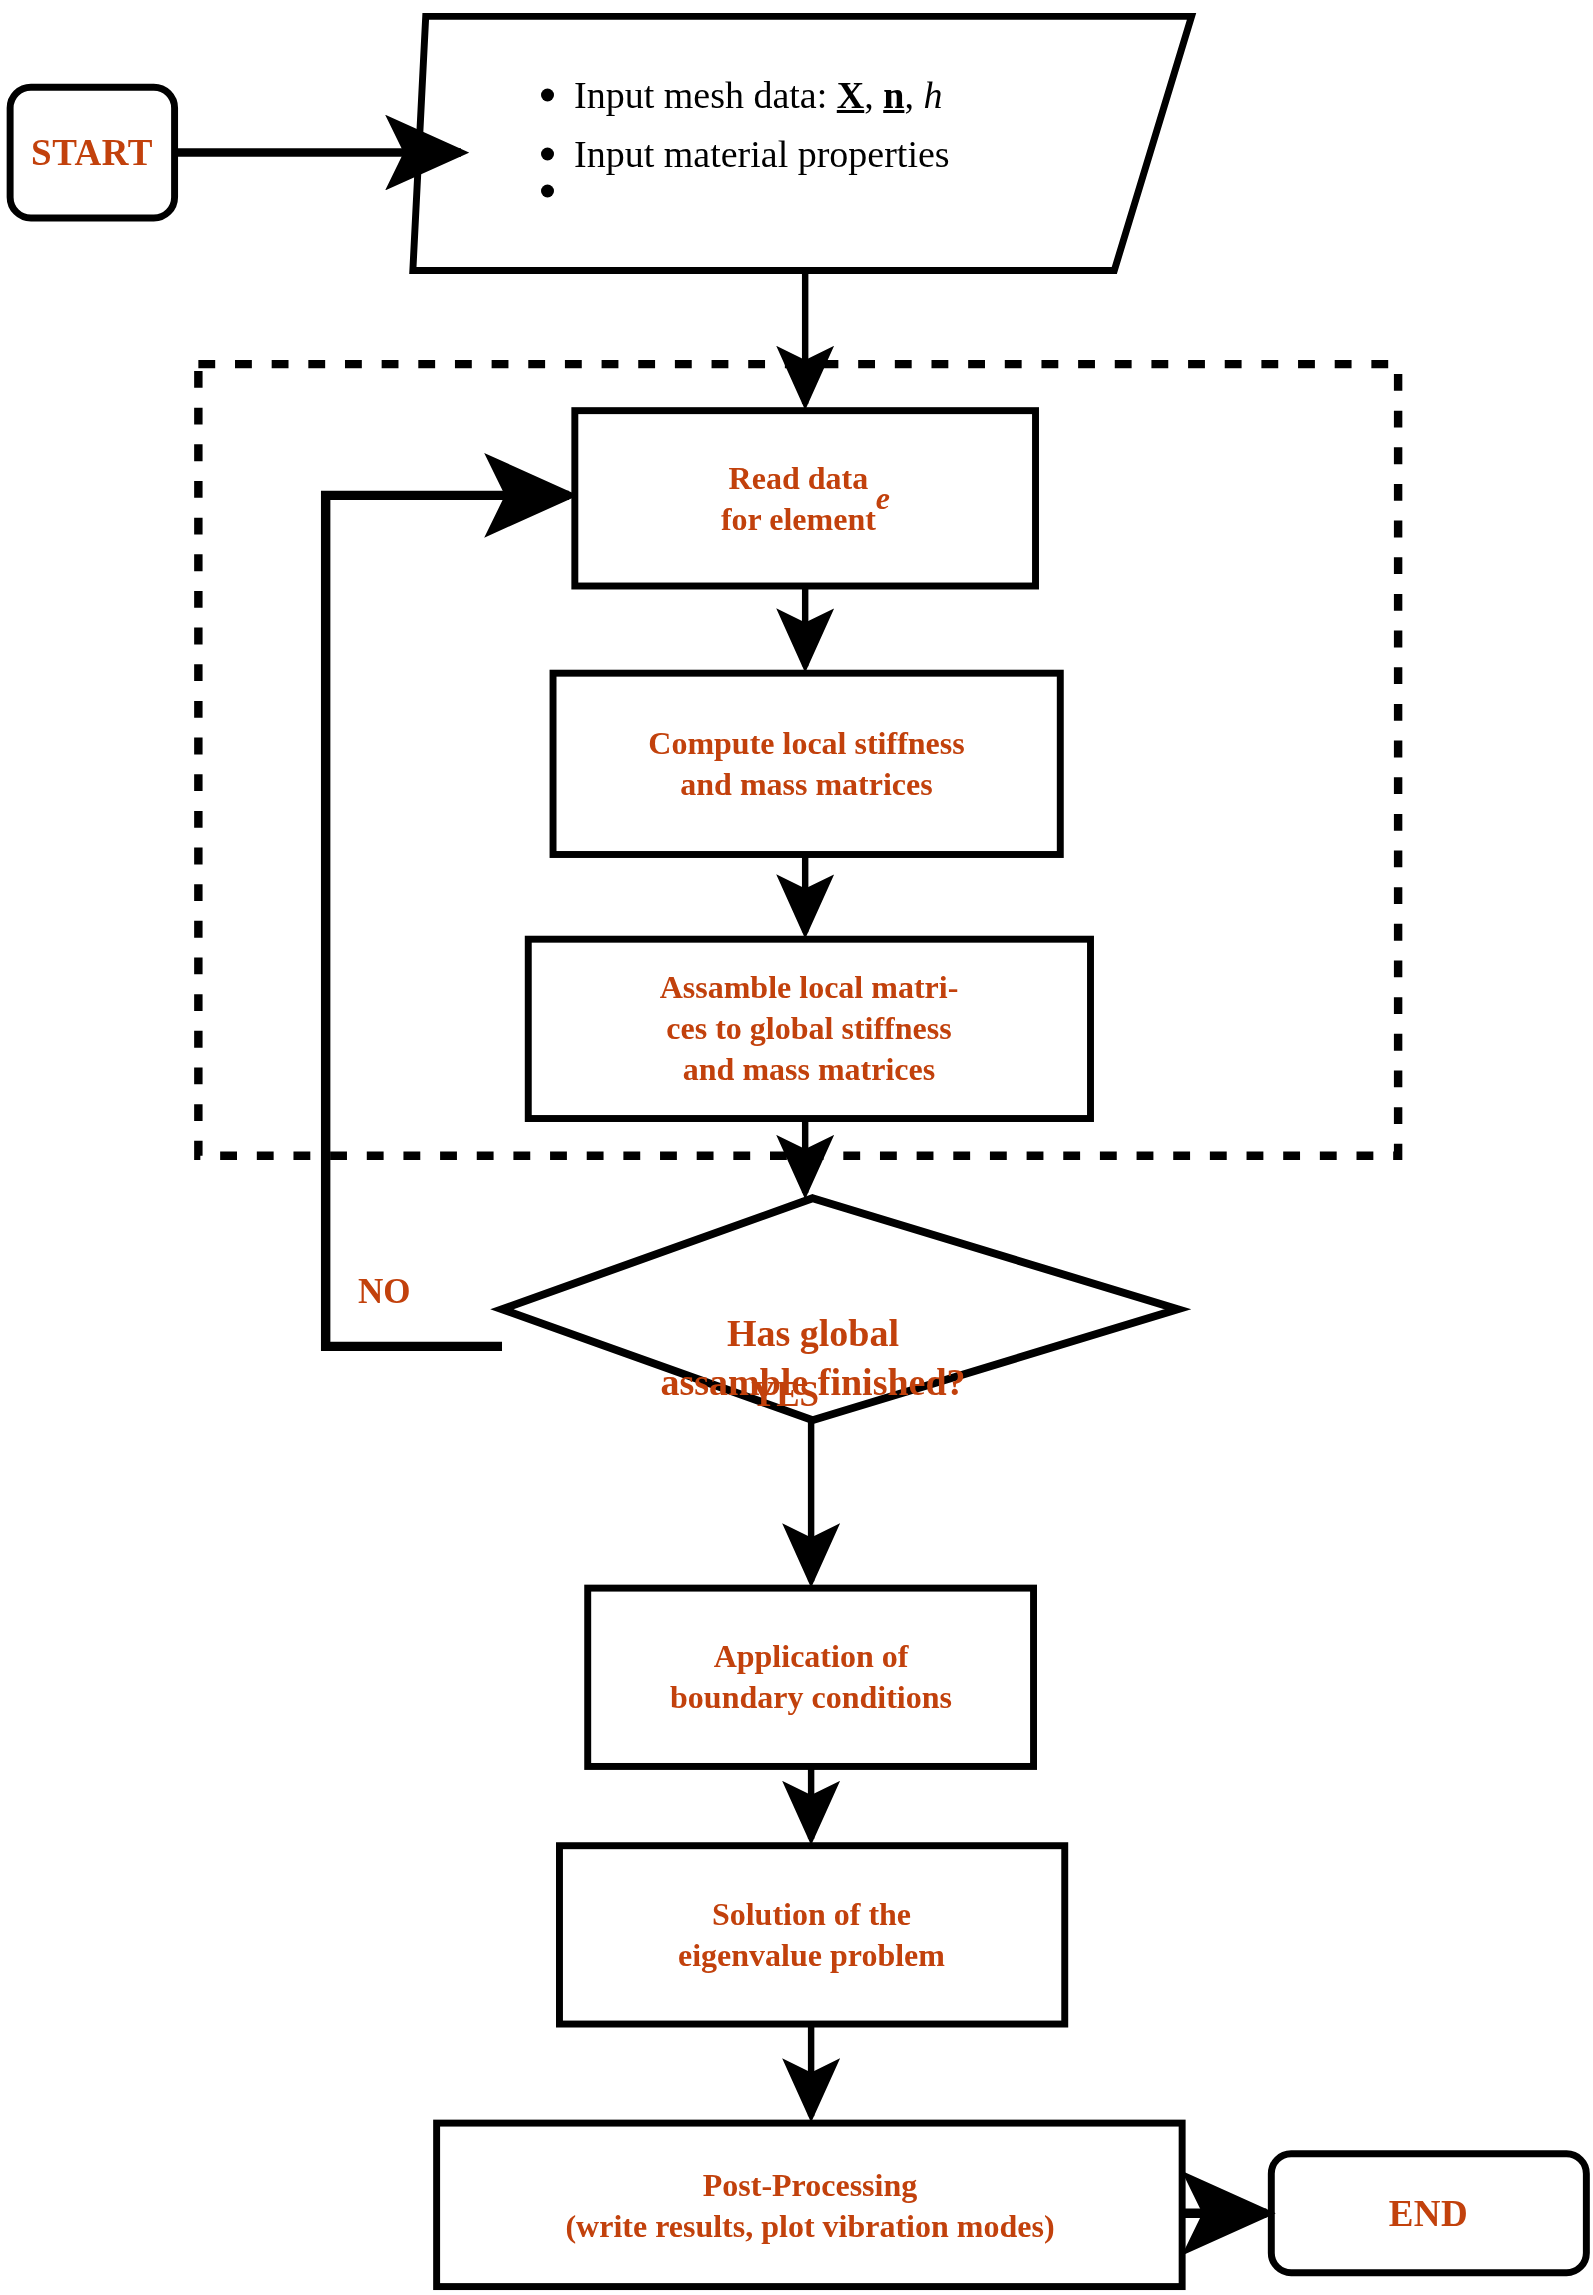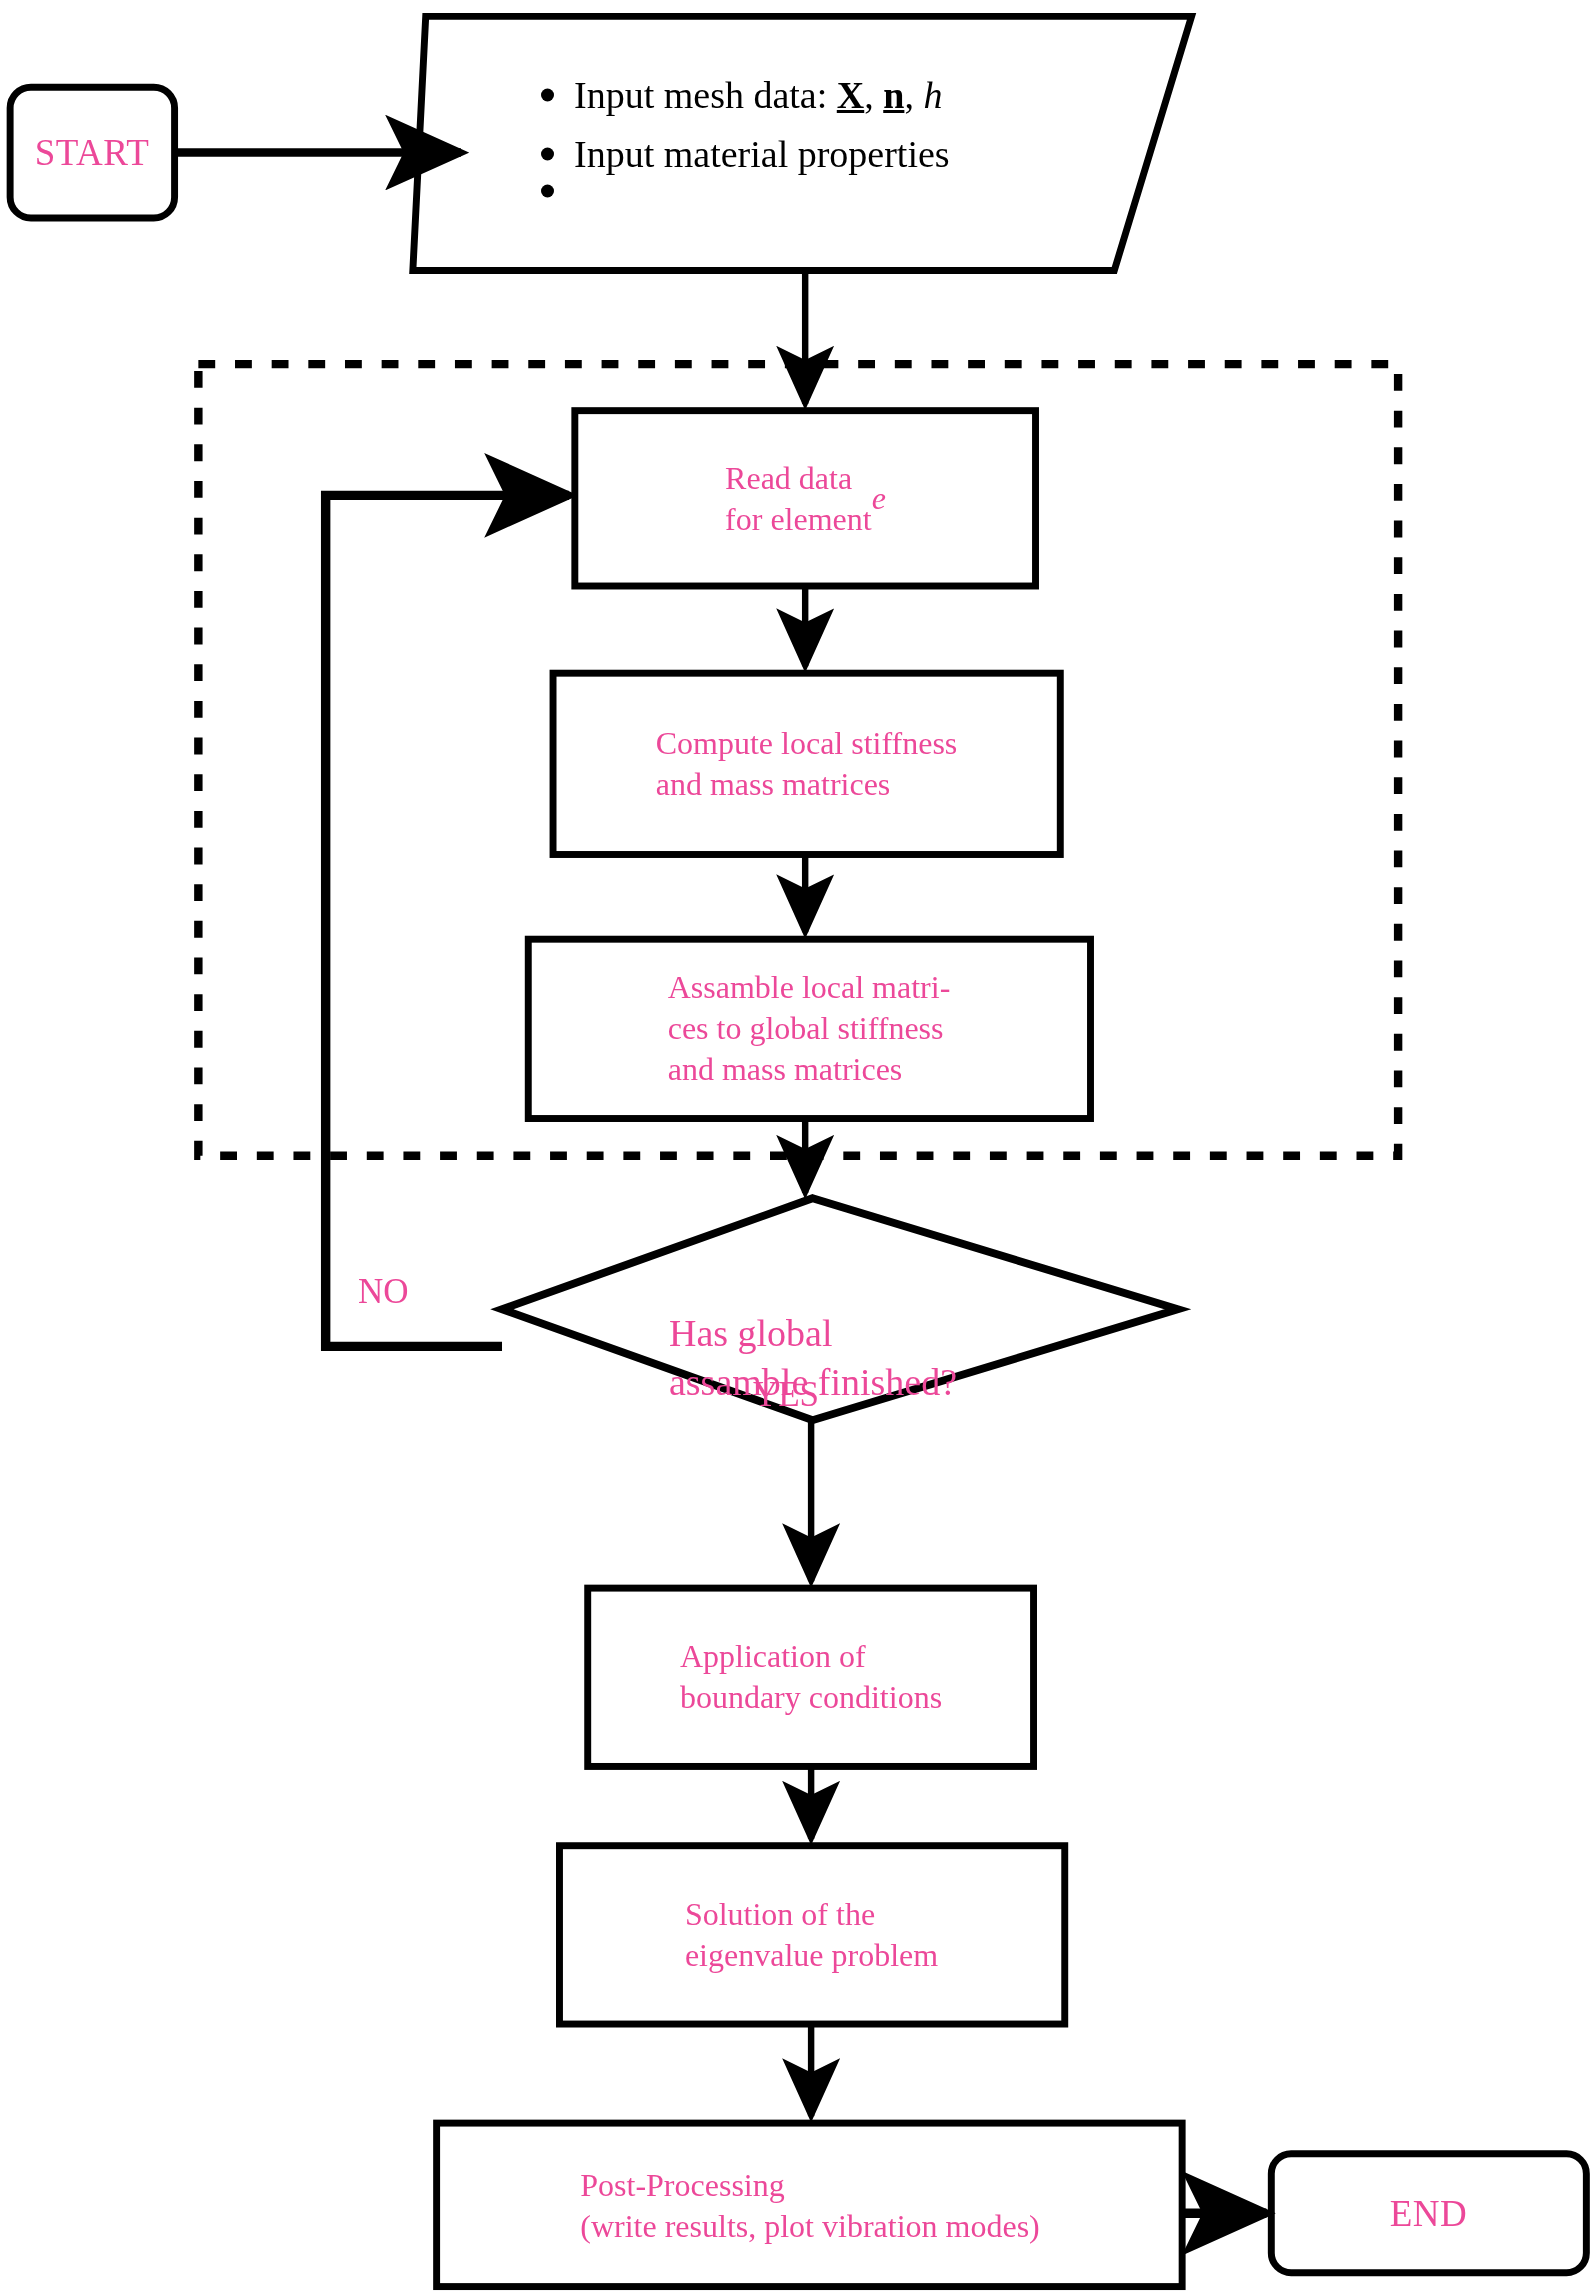--- a/index.html
+++ b/index.html
@@ -22,25 +22,26 @@
     left: 0;
     top: 0;
     width: 1594px;
     height: 2295px;
   }
   .node-label {
     position: absolute;
     display: flex;
     align-items: center;
     justify-content: center;
-    text-align: left;
-    color: #ec4899;
+    text-align: center;
+    color: #c2410c;
     line-height: 1.28;
     white-space: pre-line;
     pointer-events: none;
+    font-weight: bold;
   }
   .terminal-text { font-size: 37px; letter-spacing: 0.5px; }
   .process-text  { font-size: 32px; }
   .decision-text { font-size: 38px; }
   .edge-text     { font-size: 35px; margin-left: 21px; }
   .io-list {
     position: absolute;
     list-style: none;
     margin: 10px;
     padding: 0;

